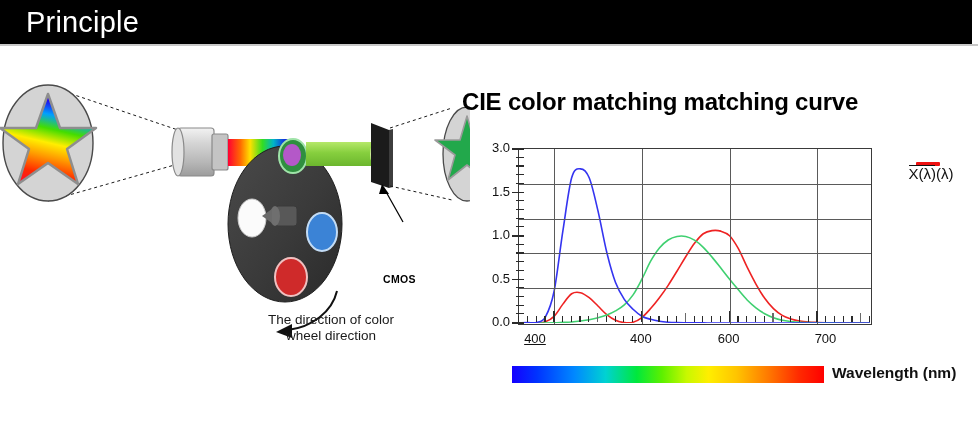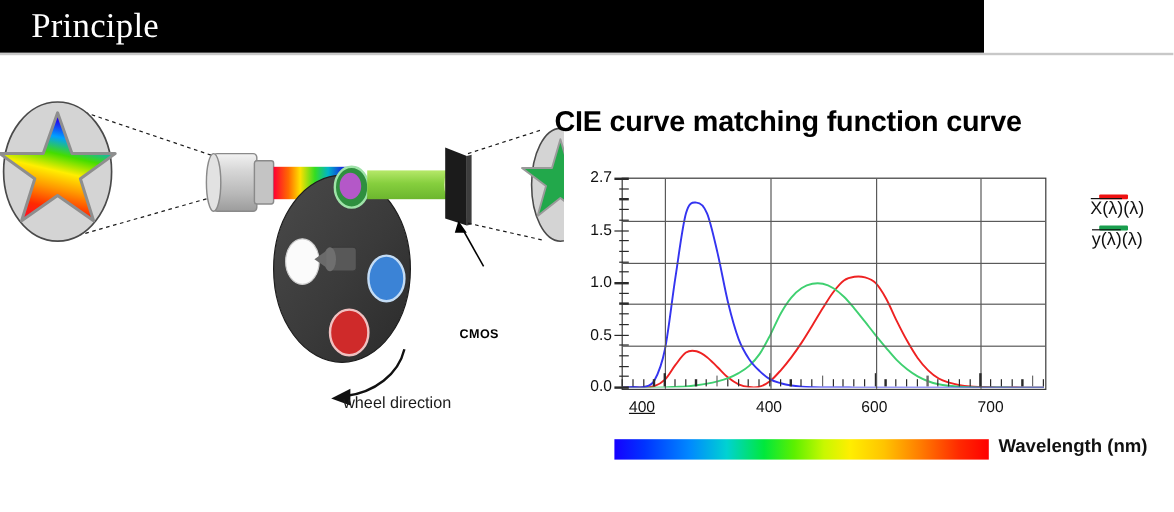--- a/index.html
+++ b/index.html
@@ -5,23 +5,22 @@
   html,body{margin:0;padding:0;}
   body{
     width:978px;height:427px;
     background:#ffffff;
     font-family:"Liberation Sans", sans-serif;
     overflow:hidden;
     position:relative;
   }
   
   #title-bar{
-    position:absolute;left:0;top:0;width:820px;height:44px;
+    position:absolute;left:0;top:0;width:972px;height:44px;
     background:#000000;
-    font-family:Liberation Serif, serif;
   }
   #title-bar .title-text{
     position:absolute;left:26px;top:5px;
     font-size:29px;color:#ffffff;font-weight:400;letter-spacing:.2px;
     line-height:34px;
   }
   #title-rule{
     position:absolute;left:0;top:44px;width:978px;height:2px;background:#c8c8c8;
   }
 
@@ -181,27 +180,27 @@
       <polygon points="467,70 474,94 499,94 479,109 486,134 467,119 448,134 455,109 435,94 460,94" fill="#22a84b" stroke="#9a9a9a" stroke-width="1.6" stroke-linejoin="round"></polygon>
     </g>
 
     <g fill="none" stroke="#111" stroke-width="2">
       <path d="M337 245 C332 266 312 281 288 284"></path>
       <polygon points="292,278 276,286 292,292" fill="#111" stroke="none"></polygon>
     </g>
   </svg>
 
   <div class="caption">
-    <br>
+    <span>The direction of color</span><br>
     <span>wheel direction</span>
   </div>
   <div class="cmos-label">CMOS</div>
 </div>
 
-<div id="chart-title">CIE curve matching function curve</div>
+<div id="chart-title">CIE color matching matching curve</div>
 
 <div id="chart-area">
   <div id="plot-frame">
 
     <svg id="curves" width="351" height="174" viewBox="0 0 351 174" style="position:absolute;left:0;top:0;">
         <path d="M0.00,174.00C1.46,173.99 5.85,173.93 8.78,173.91C11.70,173.90 14.63,174.10 17.55,173.91C20.48,173.72 23.40,173.87 26.32,172.78C29.25,171.69 32.18,170.33 35.10,167.39C38.02,164.44 40.95,158.89 43.88,155.12C46.80,151.35 49.73,146.67 52.65,144.77C55.57,142.87 58.50,143.07 61.42,143.72C64.35,144.38 67.28,146.46 70.20,148.68C73.13,150.90 76.05,154.21 78.98,157.03C81.90,159.86 84.83,163.28 87.75,165.65C90.67,168.01 93.60,169.90 96.53,171.22C99.45,172.54 102.38,173.23 105.30,173.56C108.22,173.90 111.15,174.06 114.08,173.22C117.00,172.38 119.92,170.80 122.85,168.52C125.77,166.24 128.70,162.85 131.63,159.56C134.55,156.27 137.48,152.64 140.40,148.77C143.32,144.90 146.25,140.75 149.17,136.33C152.10,131.91 155.03,127.01 157.95,122.23C160.88,117.46 163.80,112.36 166.72,107.71C169.65,103.05 172.57,98.14 175.50,94.31C178.43,90.48 181.35,86.86 184.28,84.74C187.20,82.62 190.13,82.04 193.05,81.61C195.98,81.17 198.90,81.27 201.82,82.13C204.75,82.98 207.67,83.81 210.60,86.74C213.53,89.67 216.45,94.47 219.38,99.70C222.30,104.94 225.22,112.26 228.15,118.15C231.08,124.03 234.00,129.83 236.93,135.02C239.85,140.22 242.77,145.19 245.70,149.29C248.63,153.40 251.55,156.79 254.47,159.65C257.40,162.50 260.32,164.72 263.25,166.43C266.18,168.14 269.10,168.98 272.03,169.91C274.95,170.84 277.88,171.48 280.80,172.00C283.73,172.52 286.65,172.80 289.57,173.04C292.50,173.29 295.42,173.36 298.35,173.48C301.27,173.59 304.20,173.67 307.13,173.74C310.05,173.81 312.98,173.88 315.90,173.91C318.83,173.94 321.75,173.90 324.68,173.91C327.60,173.93 330.52,173.99 333.45,174.00C336.38,174.01 339.30,174.00 342.22,174.00C345.15,174.00 349.54,174.00 351.00,174.00" fill="none" stroke="#ee2222" stroke-width="1.6"></path>
         <path d="M0.00,174.00C1.46,174.00 5.85,174.00 8.78,174.00C11.70,174.00 14.63,174.00 17.55,174.00C20.48,174.00 23.40,174.03 26.32,174.00C29.25,173.97 32.18,173.93 35.10,173.83C38.02,173.72 40.95,173.54 43.88,173.39C46.80,173.25 49.73,173.19 52.65,172.96C55.57,172.72 58.50,172.38 61.42,172.00C64.35,171.62 67.28,171.23 70.20,170.69C73.13,170.16 76.05,169.55 78.98,168.78C81.90,168.01 84.83,167.23 87.75,166.08C90.67,164.94 93.60,163.60 96.53,161.91C99.45,160.21 102.38,158.57 105.30,155.90C108.22,153.24 111.15,150.18 114.08,145.90C117.00,141.62 119.92,135.85 122.85,130.24C125.77,124.63 128.70,117.44 131.63,112.23C134.55,107.02 137.48,102.54 140.40,99.01C143.32,95.47 146.25,92.93 149.17,91.00C152.10,89.07 155.03,88.03 157.95,87.44C160.88,86.84 163.80,86.81 166.72,87.44C169.65,88.06 172.57,89.36 175.50,91.18C178.43,92.99 181.35,95.48 184.28,98.31C187.20,101.14 190.13,104.68 193.05,108.14C195.98,111.61 198.90,115.42 201.82,119.10C204.75,122.79 207.67,126.61 210.60,130.24C213.53,133.86 216.45,137.40 219.38,140.85C222.30,144.30 225.22,147.96 228.15,150.94C231.08,153.93 234.00,156.48 236.93,158.78C239.85,161.07 242.77,163.04 245.70,164.69C248.63,166.34 251.55,167.61 254.47,168.69C257.40,169.78 260.32,170.58 263.25,171.22C266.18,171.85 269.10,172.17 272.03,172.52C274.95,172.87 277.88,173.12 280.80,173.30C283.73,173.49 286.65,173.56 289.57,173.65C292.50,173.74 295.42,173.78 298.35,173.83C301.27,173.87 304.20,173.90 307.13,173.91C310.05,173.93 312.98,173.90 315.90,173.91C318.83,173.93 321.75,173.99 324.68,174.00C327.60,174.01 330.52,174.00 333.45,174.00C336.38,174.00 339.30,174.00 342.22,174.00C345.15,174.00 349.54,174.00 351.00,174.00" fill="none" stroke="#3fd070" stroke-width="1.6"></path>
         <path d="M0.00,173.91C1.46,173.86 5.85,173.64 8.78,173.56C11.70,173.49 14.63,174.39 17.55,173.48C20.48,172.56 23.40,173.29 26.32,168.08C29.25,162.88 32.18,156.60 35.10,142.25C38.02,127.89 40.95,100.86 43.88,81.95C46.80,63.05 49.73,39.15 52.65,28.80C55.57,18.44 58.50,19.84 61.42,19.84C64.35,19.84 67.28,21.78 70.20,28.80C73.13,35.81 76.05,49.53 78.98,61.94C81.90,74.36 84.83,91.34 87.75,103.27C90.67,115.20 93.60,125.70 96.53,133.54C99.45,141.39 102.38,145.88 105.30,150.34C108.22,154.79 111.15,157.44 114.08,160.25C117.00,163.07 119.92,165.53 122.85,167.21C125.77,168.90 128.70,169.50 131.63,170.35C134.55,171.19 137.48,171.78 140.40,172.26C143.32,172.74 146.25,172.99 149.17,173.22C152.10,173.45 155.03,173.55 157.95,173.65C160.88,173.75 163.80,173.78 166.72,173.83C169.65,173.87 172.57,173.90 175.50,173.91C178.43,173.93 181.35,173.90 184.28,173.91C187.20,173.93 190.13,173.99 193.05,174.00C195.98,174.01 198.90,174.00 201.82,174.00C204.75,174.00 207.67,174.00 210.60,174.00C213.53,174.00 216.45,174.00 219.38,174.00C222.30,174.00 225.22,174.00 228.15,174.00C231.08,174.00 234.00,174.00 236.93,174.00C239.85,174.00 242.77,174.00 245.70,174.00C248.63,174.00 251.55,174.00 254.47,174.00C257.40,174.00 260.32,174.00 263.25,174.00C266.18,174.00 269.10,174.00 272.03,174.00C274.95,174.00 277.88,174.00 280.80,174.00C283.73,174.00 286.65,174.00 289.57,174.00C292.50,174.00 295.42,174.00 298.35,174.00C301.27,174.00 304.20,174.00 307.13,174.00C310.05,174.00 312.98,174.00 315.90,174.00C318.83,174.00 321.75,174.00 324.68,174.00C327.60,174.00 330.52,174.00 333.45,174.00C336.38,174.00 339.30,174.00 342.22,174.00C345.15,174.00 349.54,174.00 351.00,174.00" fill="none" stroke="#3434f0" stroke-width="1.6"></path>
       </svg>
   <div class="gridline-h" style="top: 34.8px;"></div>
@@ -216,21 +215,21 @@
 
   <div id="axis-decor">
       <div class="ytick-label" style="top: 179px; right: 468px;">0.0</div>
       <div class="ytick-major" style="top: 187px;"></div>
       <div class="ytick-label" style="top: 135.5px; right: 468px;">0.5</div>
       <div class="ytick-major" style="top: 143.5px;"></div>
       <div class="ytick-label" style="top: 92px; right: 468px;">1.0</div>
       <div class="ytick-major" style="top: 100px;"></div>
       <div class="ytick-label" style="top: 48.5px; right: 468px;">1.5</div>
       <div class="ytick-major" style="top: 56.5px;"></div>
-      <div class="ytick-label" style="top: 5px; right: 468px;">2.7</div>
+      <div class="ytick-label" style="top: 5px; right: 468px;">3.0</div>
       <div class="ytick-major" style="top: 13px;"></div>
       <div class="ytick-minor" style="top: 178.3px;"></div>
       <div class="ytick-minor" style="top: 169.6px;"></div>
       <div class="ytick-minor" style="top: 160.9px;"></div>
       <div class="ytick-minor" style="top: 152.2px;"></div>
       <div class="ytick-minor" style="top: 134.8px;"></div>
       <div class="ytick-minor" style="top: 126.1px;"></div>
       <div class="ytick-minor" style="top: 117.4px;"></div>
       <div class="ytick-minor" style="top: 108.7px;"></div>
       <div class="ytick-minor" style="top: 91.3px;"></div>
@@ -287,20 +286,16 @@
       <div class="xtick-minor" style="left: 390.225px; top: 178px; height: 9px; background: rgb(106, 106, 106);"></div>
       <div class="xtick-minor" style="left: 399px; top: 181px; height: 6px; background: rgb(42, 42, 42);"></div>
     </div>
 </div>
 
 <div id="legend">
   <div class="legend-row">
     <div class="legend-swatch" style="background: rgb(238, 17, 17);"></div>
     <div class="legend-text"><span class="ovl"><span class="bar"></span><span>X(λ)</span></span>(λ)</div>
   </div>
-  <div class="legend-row">
-    <div class="legend-swatch" style="background: rgb(26, 158, 78);"></div>
-    <div class="legend-text"><span class="ovl"><span class="bar"></span><span>y(λ)</span></span>(λ)</div>
-  </div>
 </div>
 
 <div id="wavelength-strip" style="background: linear-gradient(to right, rgb(21, 0, 255) 0%, rgb(0, 51, 255) 8%, rgb(0, 136, 255) 20%, rgb(0, 210, 210) 30%, rgb(0, 232, 60) 40%, rgb(92, 240, 0) 48%, rgb(200, 248, 0) 56%, rgb(255, 238, 0) 63%, rgb(255, 196, 0) 72%, rgb(255, 122, 0) 82%, rgb(255, 42, 0) 92%, rgb(255, 0, 0) 100%);"></div>
 <div id="wavelength-label">Wavelength (nm)</div>
 
 </body></html>

